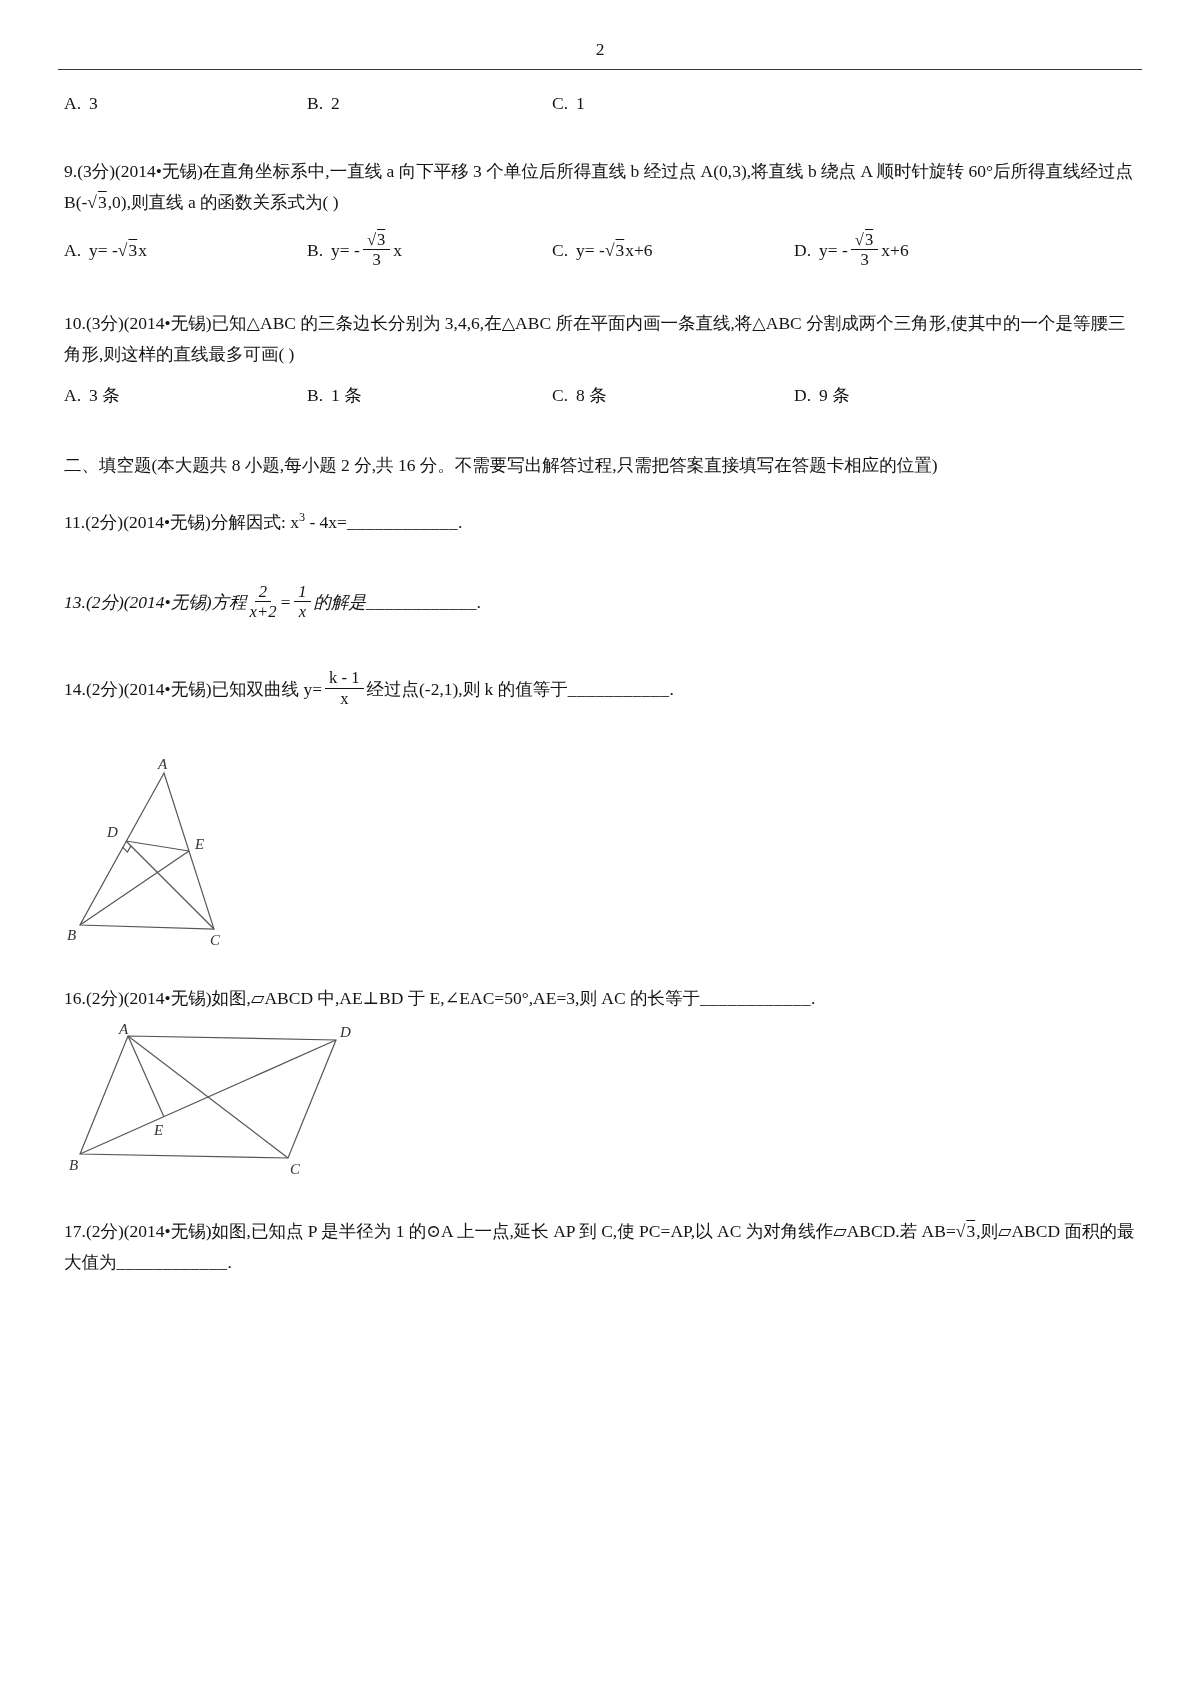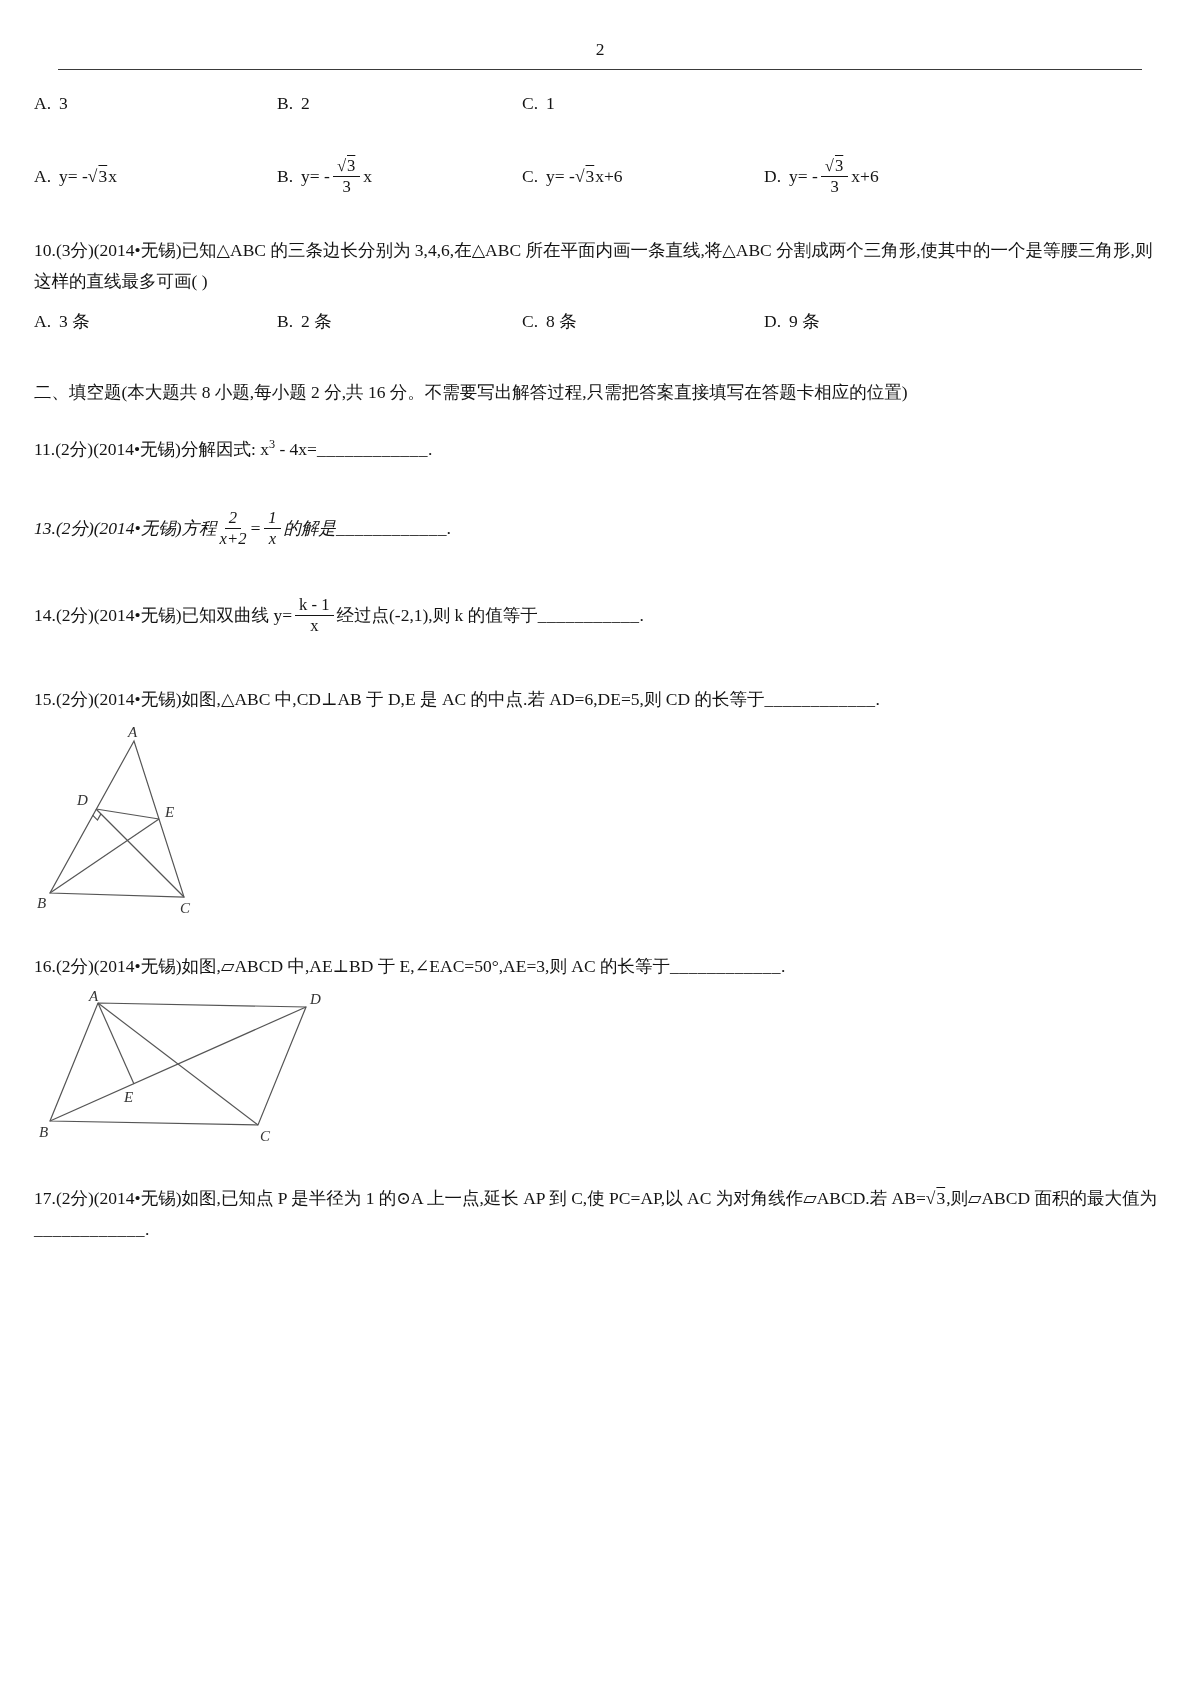--- a/index.html
+++ b/index.html
@@ -9,21 +9,21 @@
     min-height:1698px;
     margin:0 auto;
     background:#ffffff;
     color:#141414;
     font-family:"Liberation Serif","DejaVu Serif",serif;
     font-size:17.5px;
     line-height:1.75;
   }
   .header { padding-top:34px; text-align:center; }
   .header-rule { border-top:1.6px solid #3a3a3a; margin:4px 58px 0 58px; }
-  .content { padding:0 34px; }
+  .content { padding:0 64px; }
   .para { margin:0; }
   .q-block { margin-top:38px; }
   .q-block-tight { margin-top:26px; }
   .opt-row {
     display:grid;
     grid-template-columns:243px 245px 242px 1fr;
     align-items:center;
     margin-top:10px;
   }
   .opt-cell { white-space:nowrap; }
@@ -62,20 +62,21 @@
 
   <div class="content">
 
     <div class="opt-row" style="margin-top:18px;">
       <span class="opt-cell"><span class="opt-label">A.</span><span>3</span></span>
       <span class="opt-cell"><span class="opt-label">B.</span><span>2</span></span>
       <span class="opt-cell"><span class="opt-label">C.</span><span>1</span></span>
     </div>
 
     <div class="q-block">
+      <p class="para"><span>9.(3分)(2014•无锡)在直角坐标系中,一直线 a 向下平移 3 个单位后所得直线 b 经过点 A(0,3),将直线 b 绕点 A 顺时针旋转 60°后所得直线经过点 B(-</span><span class="sqrt">√<span class="rad">3</span></span><span>,0),则直线 a 的函数关系式为(    )</span></p>
       <div class="opt-row" style="margin-top:12px;">
         <span class="opt-cell"><span class="opt-label">A.</span><span>y= -</span><span class="sqrt">√<span class="rad">3</span></span><span>x</span></span>
         <span class="opt-cell tall-row">
             <span class="opt-label">B.</span>
             <span>y= -</span>
             <span class="frac">
               <span class="num"><span class="sqrt">√<span class="rad">3</span></span></span>
               <span class="den">3</span>
             </span>
             <span>x</span>
@@ -90,21 +91,21 @@
             </span>
             <span>x+6</span>
           </span>
       </div>
     </div>
 
     <div class="q-block">
       <p class="para">10.(3分)(2014•无锡)已知△ABC 的三条边长分别为 3,4,6,在△ABC 所在平面内画一条直线,将△ABC 分割成两个三角形,使其中的一个是等腰三角形,则这样的直线最多可画(    )</p>
       <div class="opt-row">
         <span class="opt-cell"><span class="opt-label">A.</span><span>3 条</span></span>
-        <span class="opt-cell"><span class="opt-label">B.</span><span>2 条</span></span>
+        <span class="opt-cell"><span class="opt-label">B.</span><span>1 条</span></span>
         <span class="opt-cell"><span class="opt-label">C.</span><span>8 条</span></span>
         <span class="opt-cell"><span class="opt-label">D.</span><span>9 条</span></span>
       </div>
     </div>
 
     <p class="para section-title">二、填空题(本大题共 8 小题,每小题 2 分,共 16 分。不需要写出解答过程,只需把答案直接填写在答题卡相应的位置)</p>
 
     <div class="q-block-tight">
       <p class="para"><span>11.(2分)(2014•无锡)分解因式: x</span><sup class="power">3</sup><span> - 4x=</span><span class="blank">____________</span><span>.</span></p>
     </div>
@@ -135,21 +136,20 @@
             <span class="num">k - 1</span>
             <span class="den">x</span>
           </span>
           <span>经过点(-2,1),则 k 的值等于</span>
           <span class="blank">___________</span>
           <span>.</span>
         </p>
     </div>
 
     <div class="q-block" style="margin-top:48px;">
-      <p class="para"><span>15.(2分)(2014•无锡)如图,△ABC 中,CD⊥AB 于 D,E 是 AC 的中点.若 AD=6,DE=5,则 CD 的长等于</span><span class="blank">____________</span><span>.</span></p>
       <svg class="figure" width="215" height="192" viewBox="0 0 215 192">
         <g stroke="#555" stroke-width="1.2" fill="none">
           <polygon points="100,16 16,168 150,172"></polygon>
           <line x1="62" y1="84" x2="125" y2="94"></line>
           <line x1="62" y1="84" x2="150" y2="172"></line>
           <line x1="125" y1="94" x2="16" y2="168"></line>
           <polyline points="58.6,90.1 63.5,95.1 66.9,88.9"></polyline>
         </g>
         <text class="fig-label" x="94" y="12">A</text>
         <text class="fig-label" x="3" y="183">B</text>

